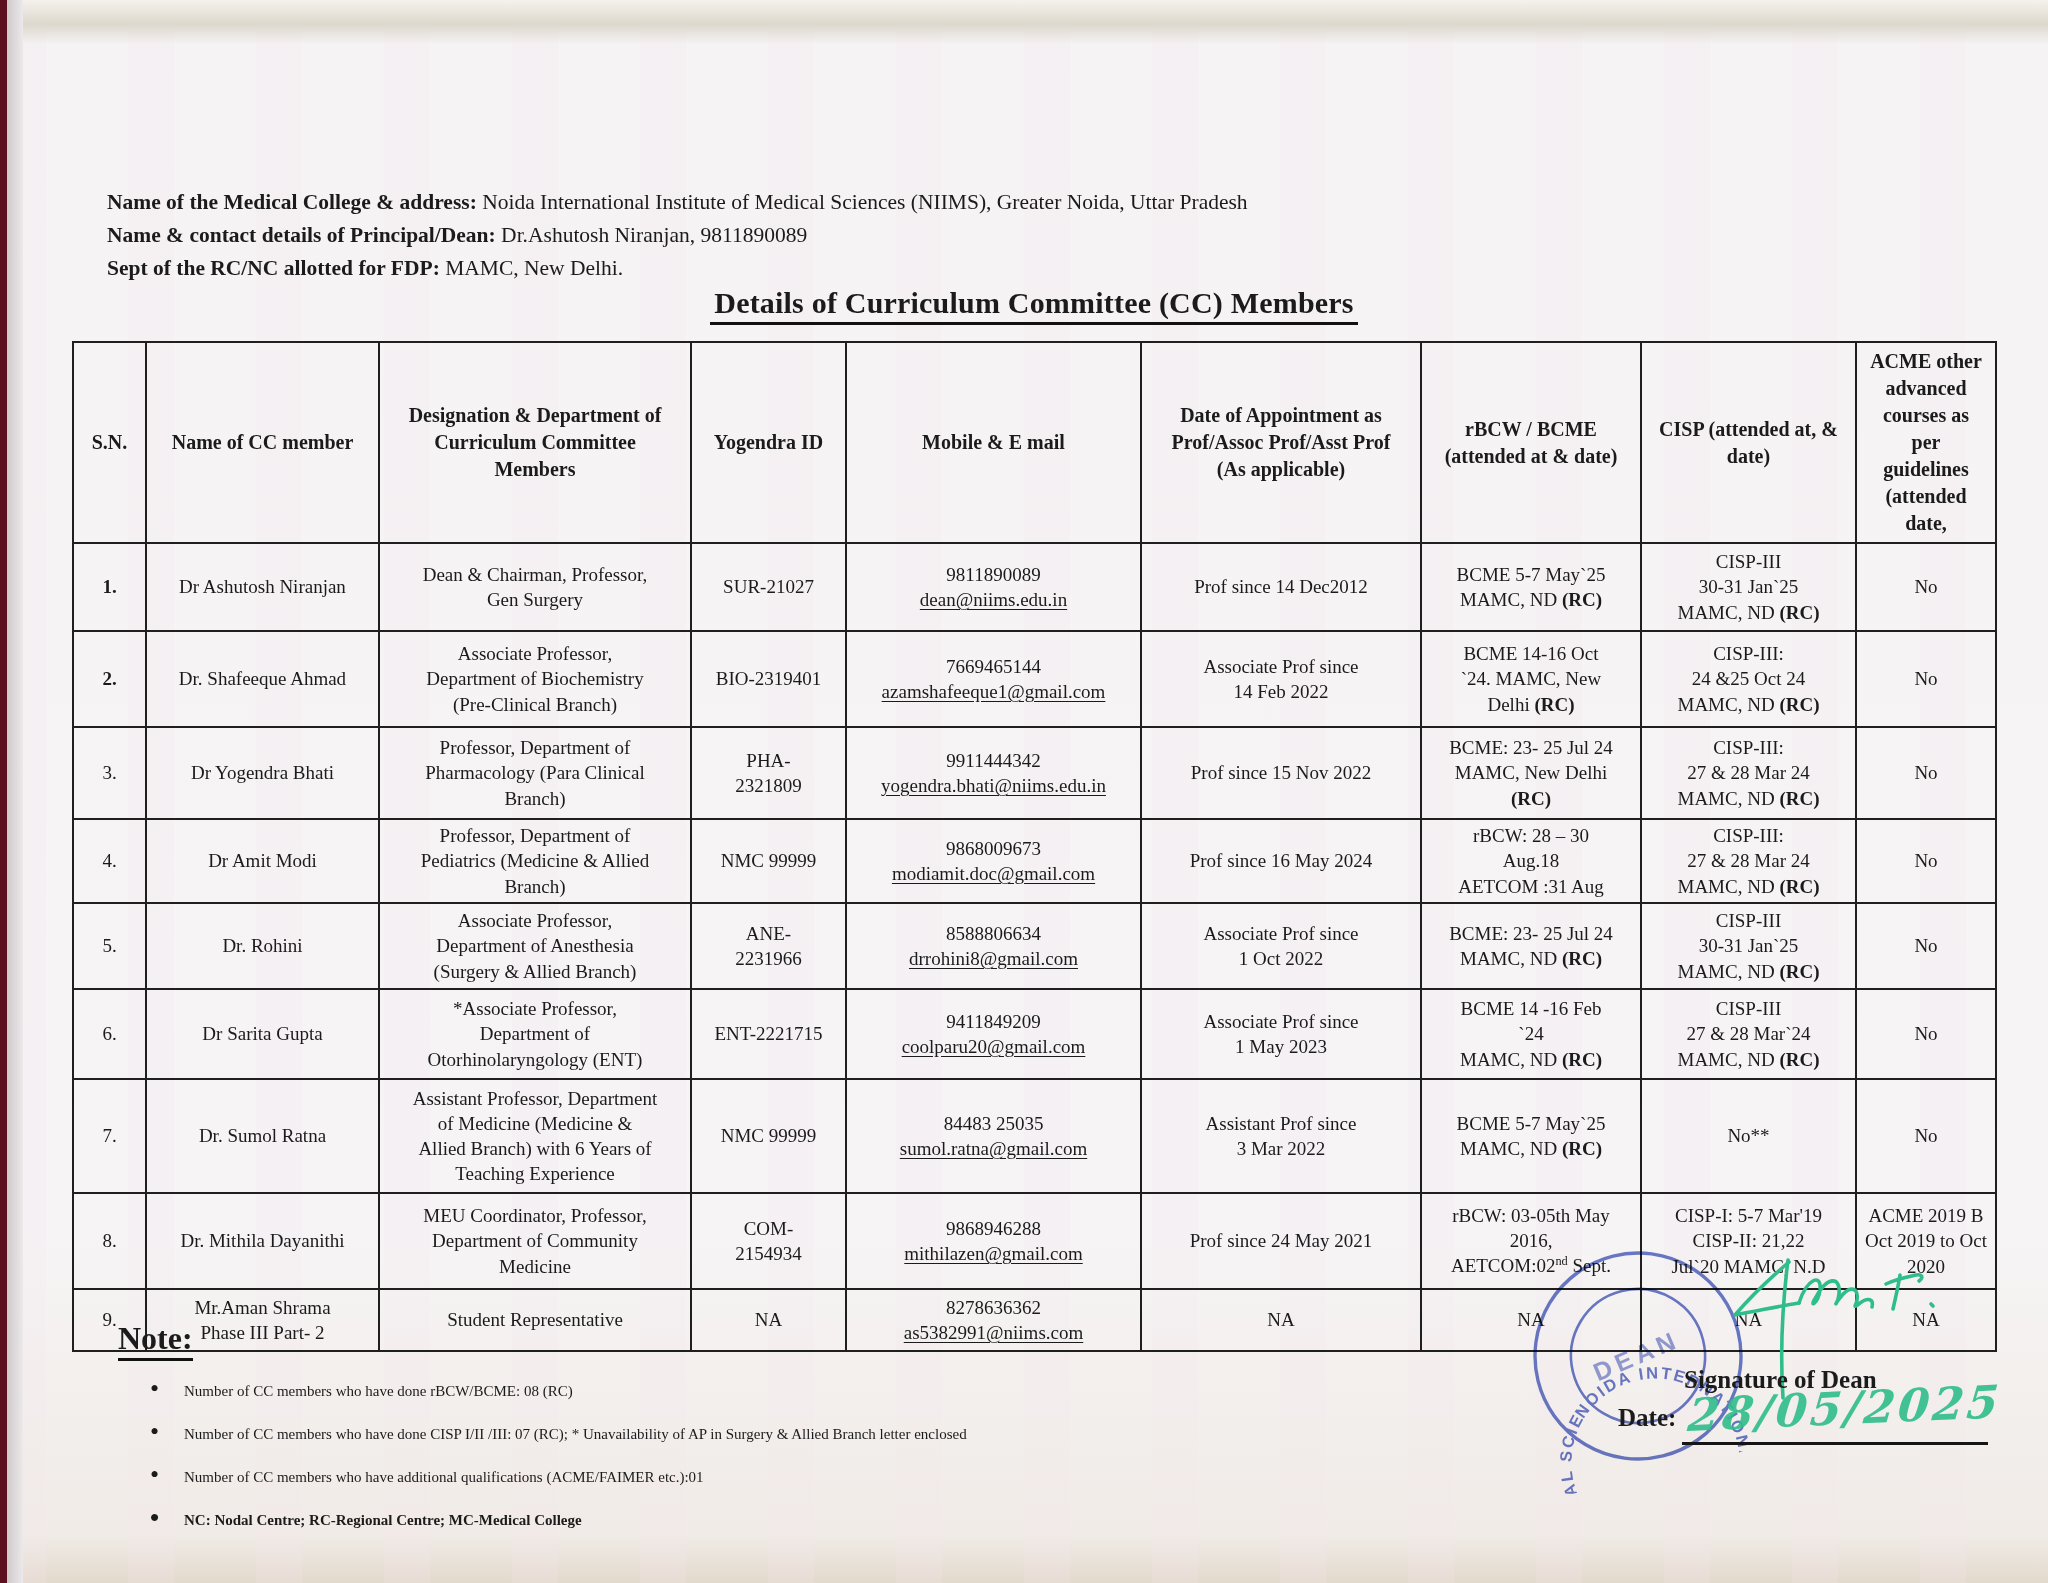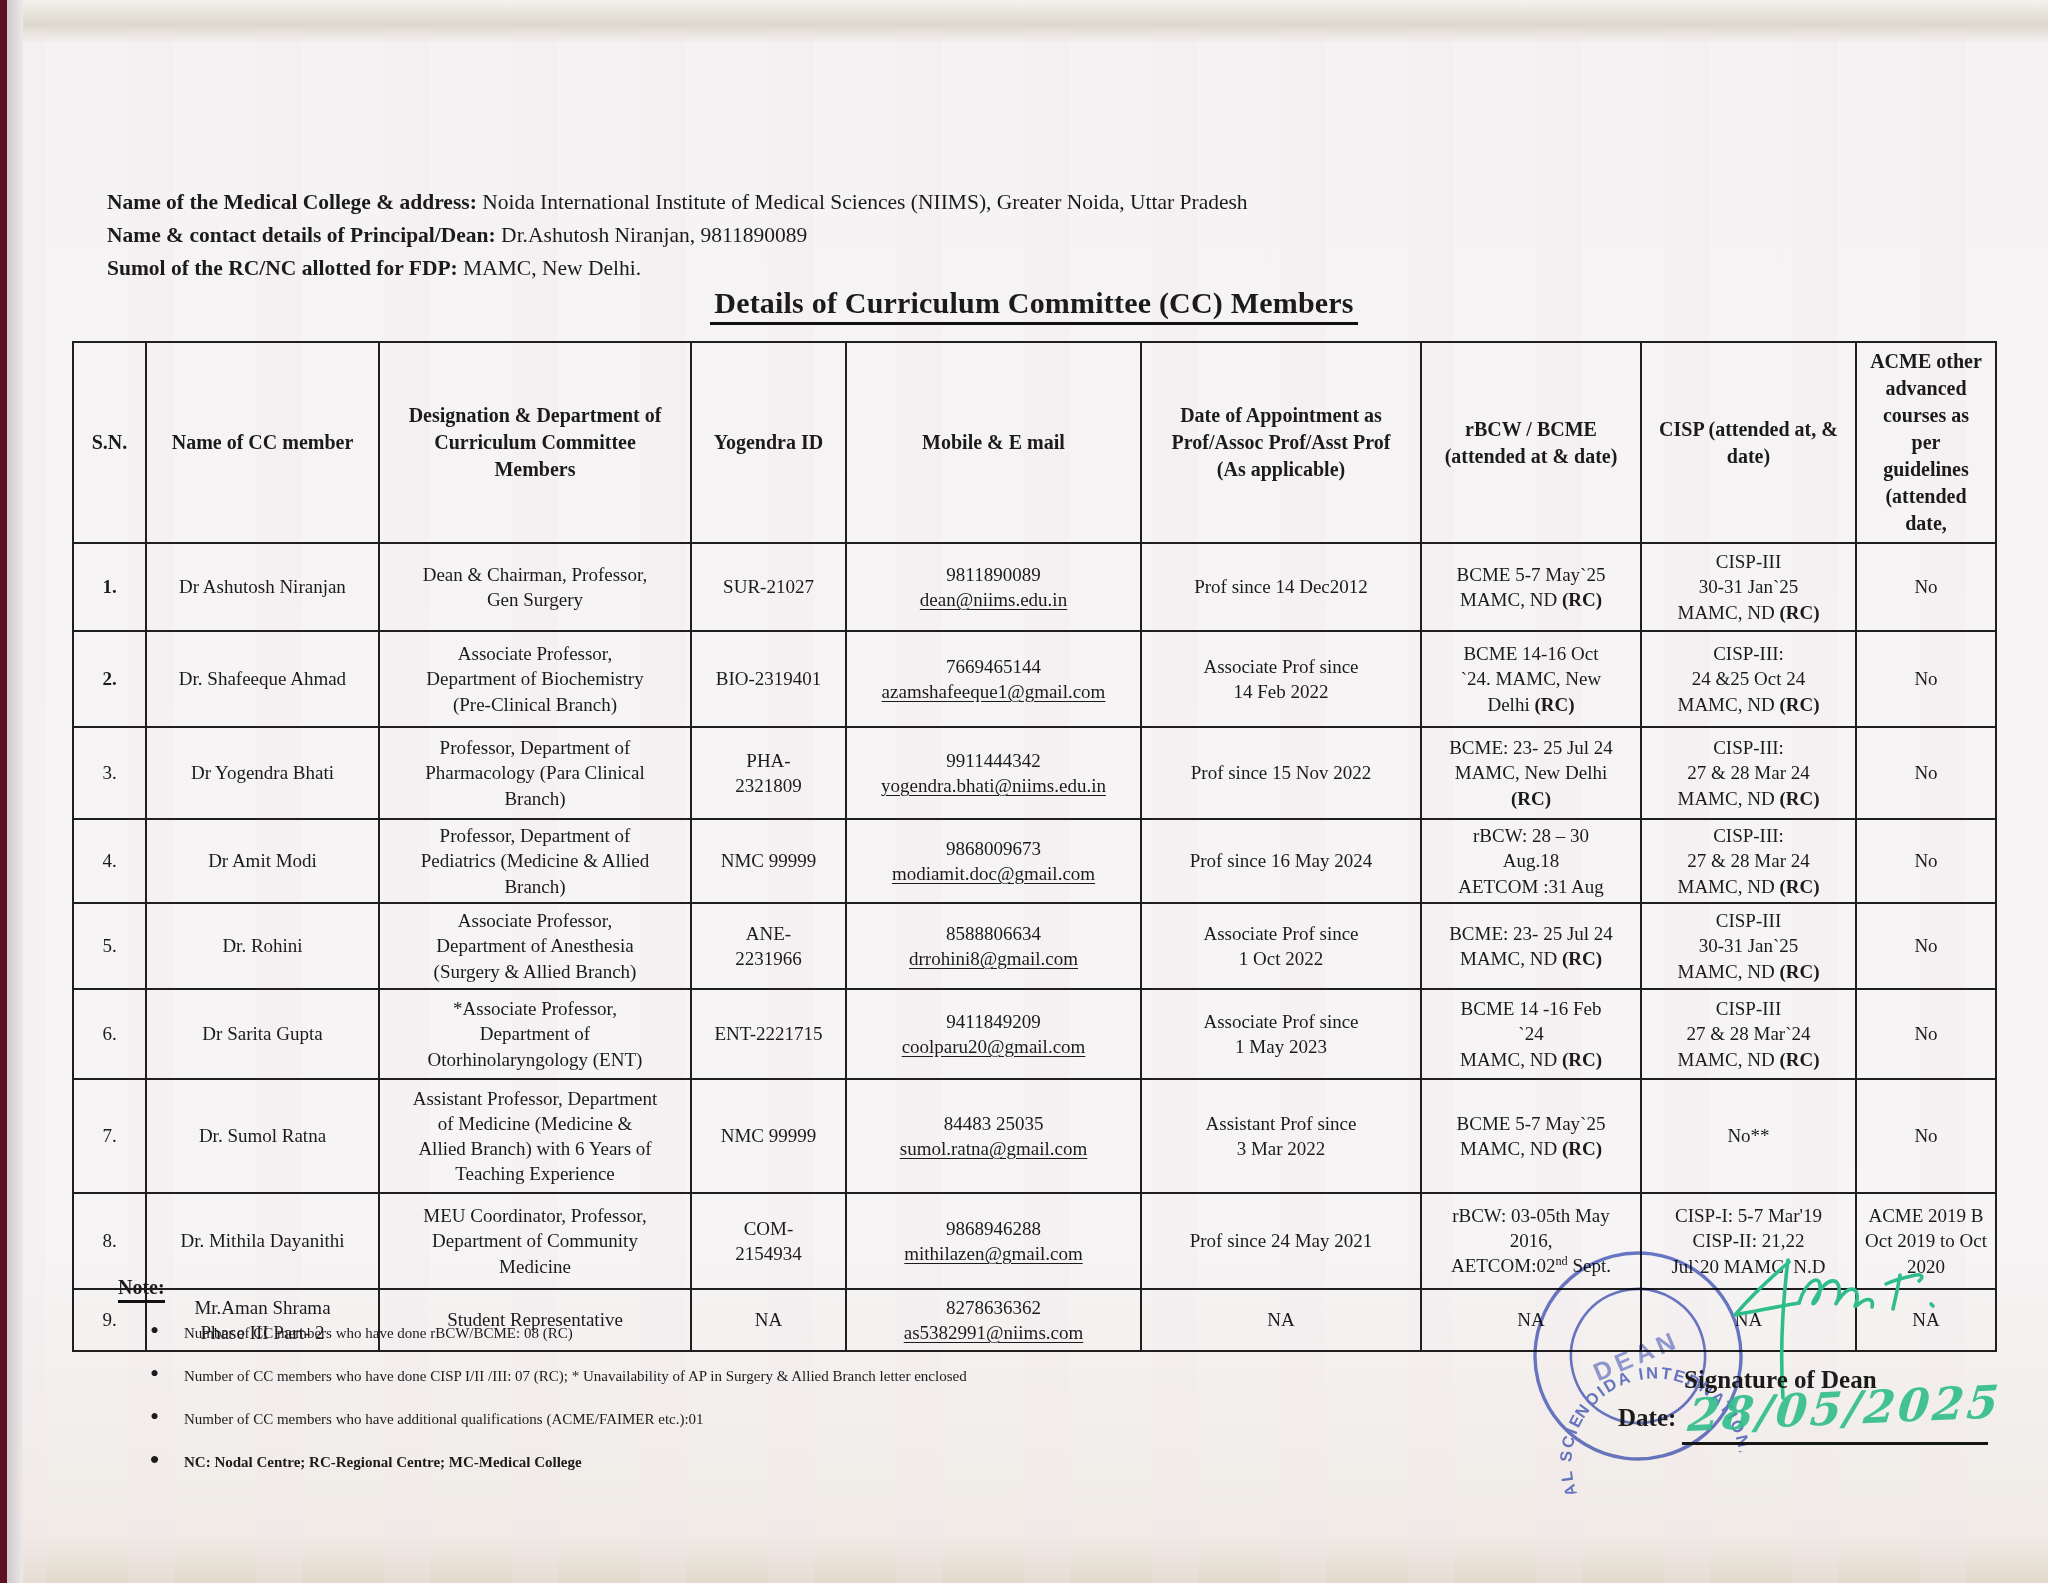--- a/index.html
+++ b/index.html
@@ -40,21 +40,21 @@
   tbody tr:nth-child(3){height:92px}
   tbody tr:nth-child(4){height:84px}
   tbody tr:nth-child(5){height:86px}
   tbody tr:nth-child(6){height:90px}
   tbody tr:nth-child(7){height:114px}
   tbody tr:nth-child(8){height:96px}
   tbody tr:nth-child(9){height:62px}
   td .email{text-decoration:underline;text-underline-offset:3px;}
   td.snb{font-weight:bold;}
   .note-block{position:absolute;left:118px;top:1276px;width:1460px;}
-  .note-head{display:inline-block;font-size:20px;font-weight:bold;border-bottom:3.5px solid #111;padding-bottom:1px;}
+  .note-head{display:inline-block;font-size:32px;font-weight:bold;border-bottom:3.5px solid #111;padding-bottom:1px;margin-top:44px;}
   .note-list{margin:16px 0 0 0;padding:0;list-style:none;font-size:15px;}
   .note-list li{position:relative;padding-left:66px;margin-bottom:15px;line-height:28px;}
   .note-list li::before{content:"\2022";position:absolute;left:32px;top:-2px;font-size:26px;}
   .note-list li.b{font-weight:bold;}
   .stamp{position:absolute;left:1520px;top:1238px;width:236px;height:236px;transform:rotate(-14deg);opacity:.82;mix-blend-mode:multiply;}
   .sig-svg{position:absolute;left:1700px;top:1248px;width:350px;height:160px;}
   .sig-label{position:absolute;left:1684px;top:1366px;font-size:25px;font-weight:bold;}
   .date-label{position:absolute;left:1618px;top:1404px;font-size:25px;font-weight:bold;}
   .date-line{position:absolute;left:1682px;top:1402px;width:306px;height:40px;border-bottom:3px solid #151515;}
   .date-hand{
@@ -69,21 +69,21 @@
 
 <div class="page">
 
   <div class="top-band"></div>
   <div class="scan-strip2"></div>
   <div class="scan-strip" style="background: rgb(93, 17, 32);"></div>
 
   <div class="meta">
     <div><b>Name of the Medical College &amp; address:</b><span> Noida International Institute of Medical Sciences (NIIMS), Greater Noida, Uttar Pradesh</span></div>
     <div><b>Name &amp; contact details of Principal/Dean:</b><span> Dr.Ashutosh Niranjan, 9811890089</span></div>
-    <div><b>Sumol of the RC/NC allotted for FDP:</b><span> MAMC, New Delhi.</span></div>
+    <div><b>Sept of the RC/NC allotted for FDP:</b><span> MAMC, New Delhi.</span></div>
   </div>
 
   <div class="title-wrap">
     <span class="title">Details of Curriculum Committee (CC) Members</span>
   </div>
 
   <table class="cc">
     <colgroup>
       <col style="width:73px">
         <col style="width:233px">

